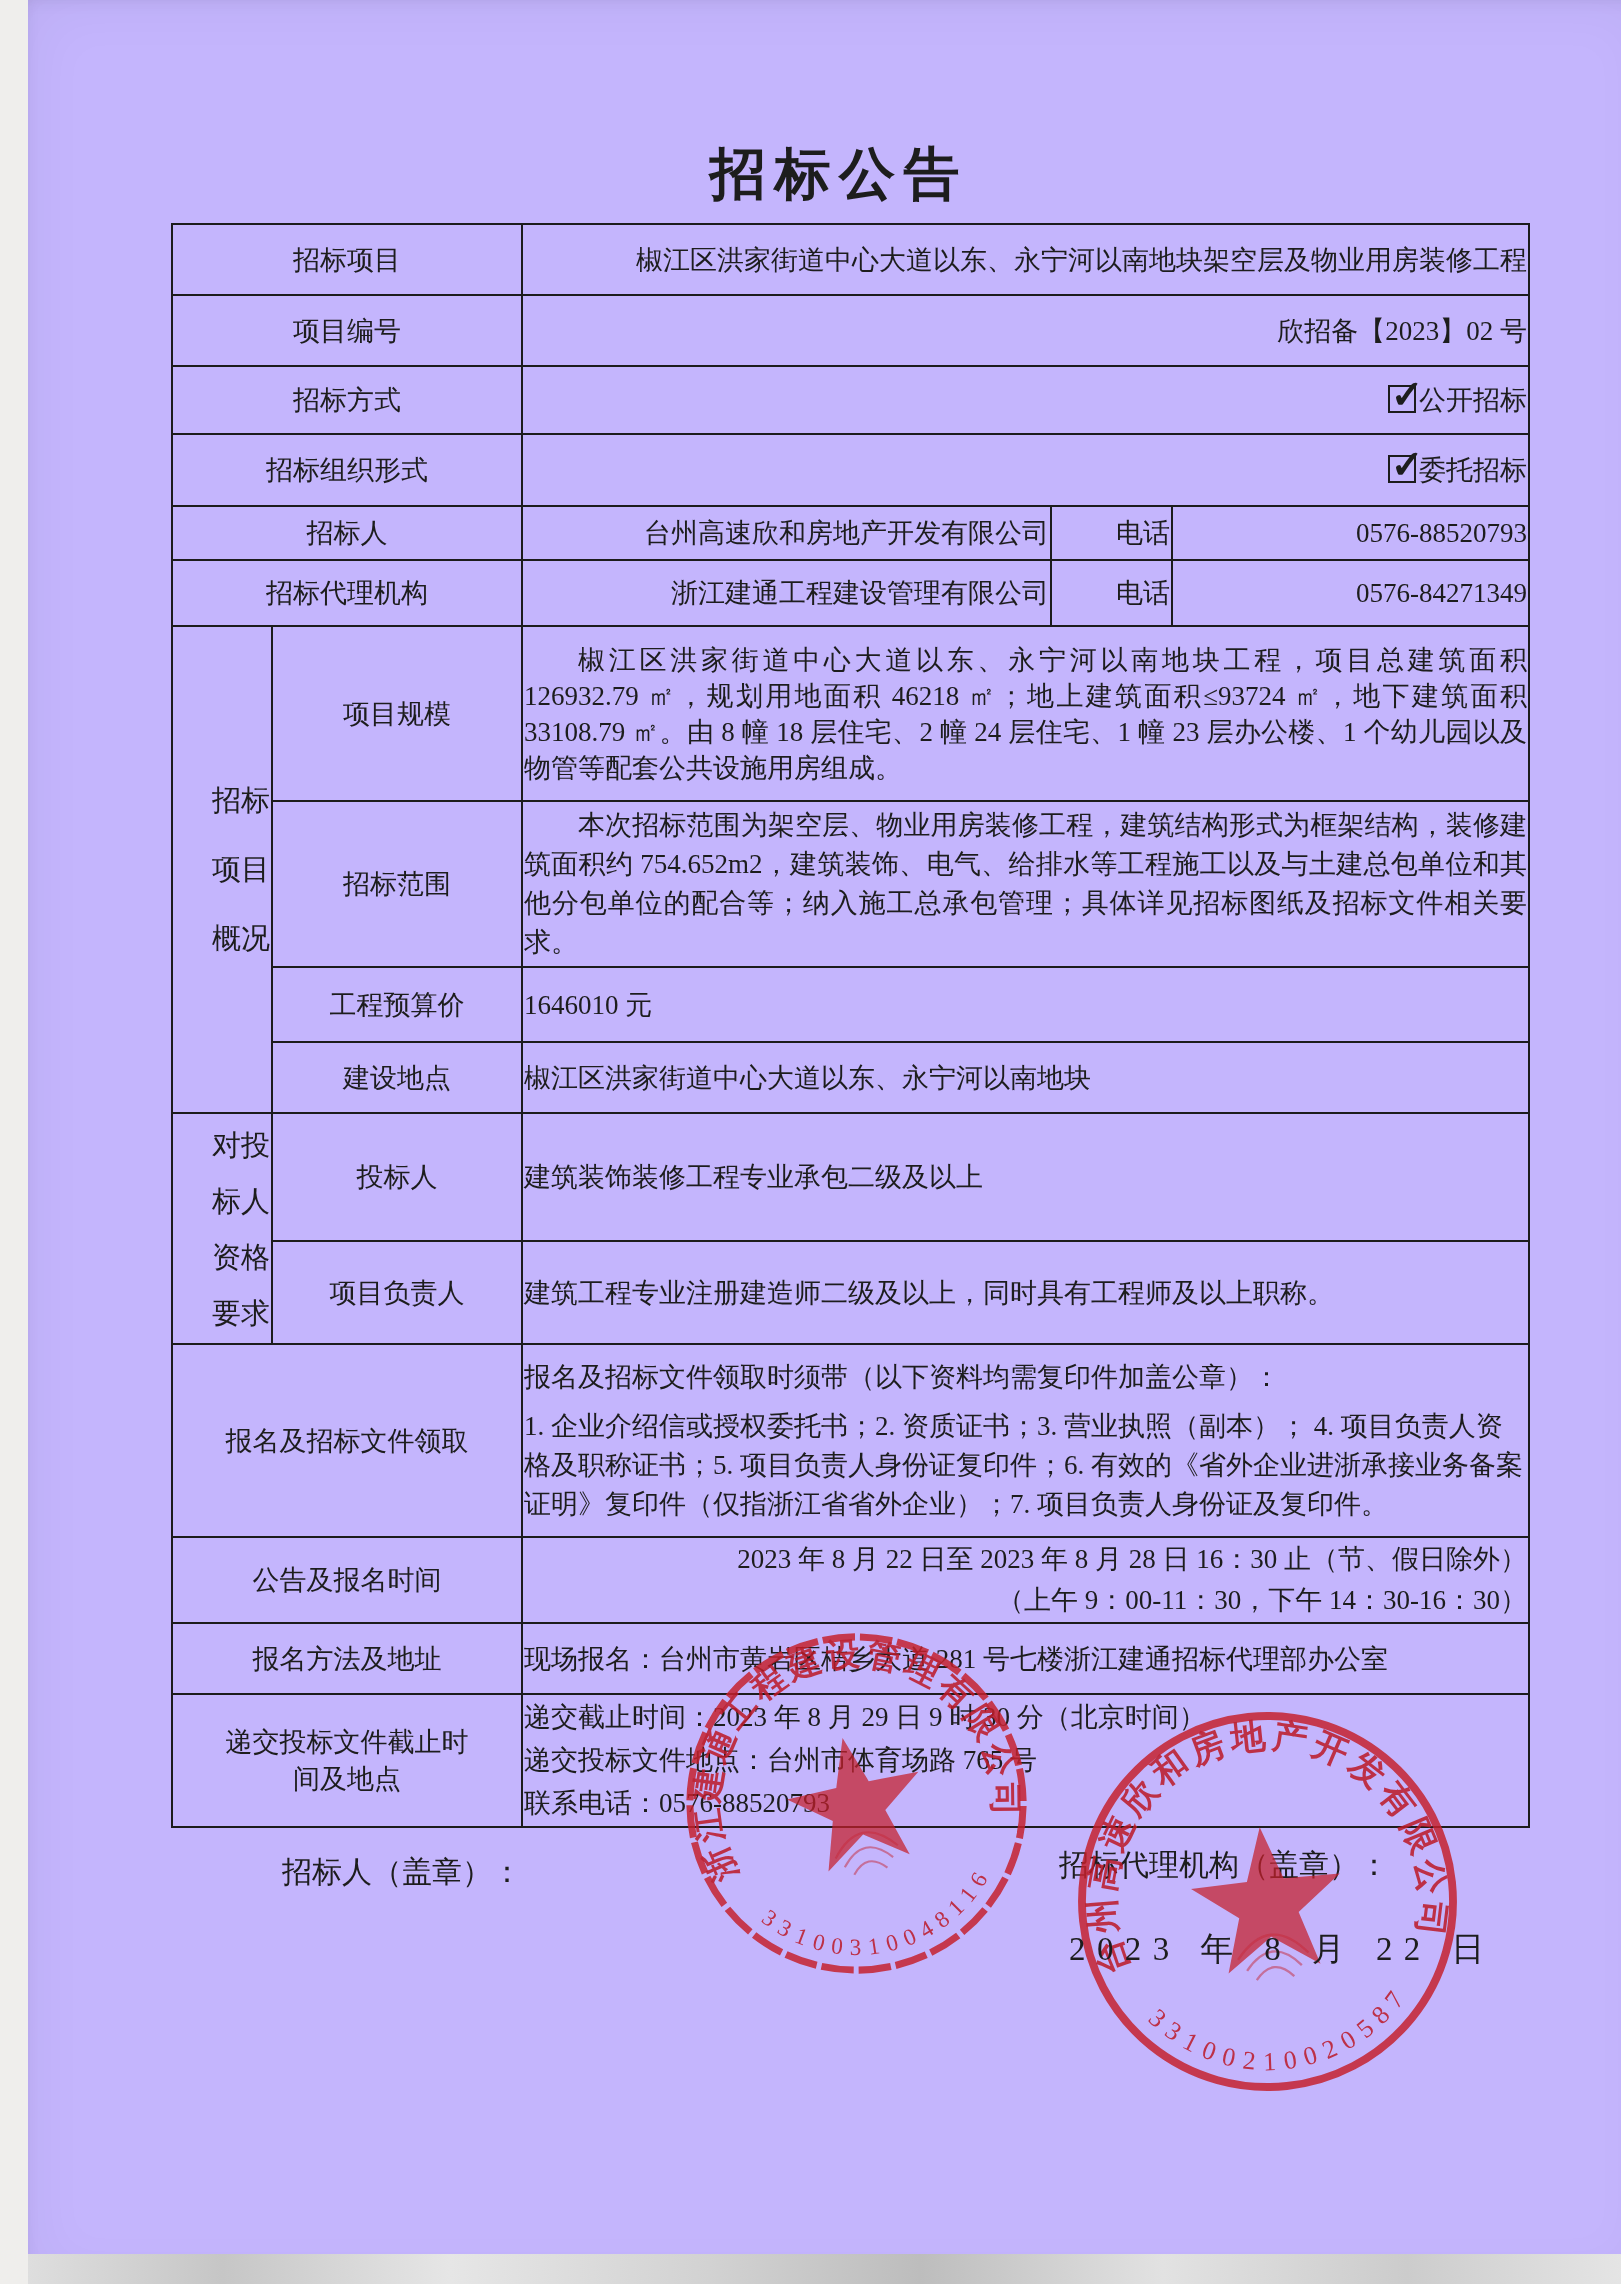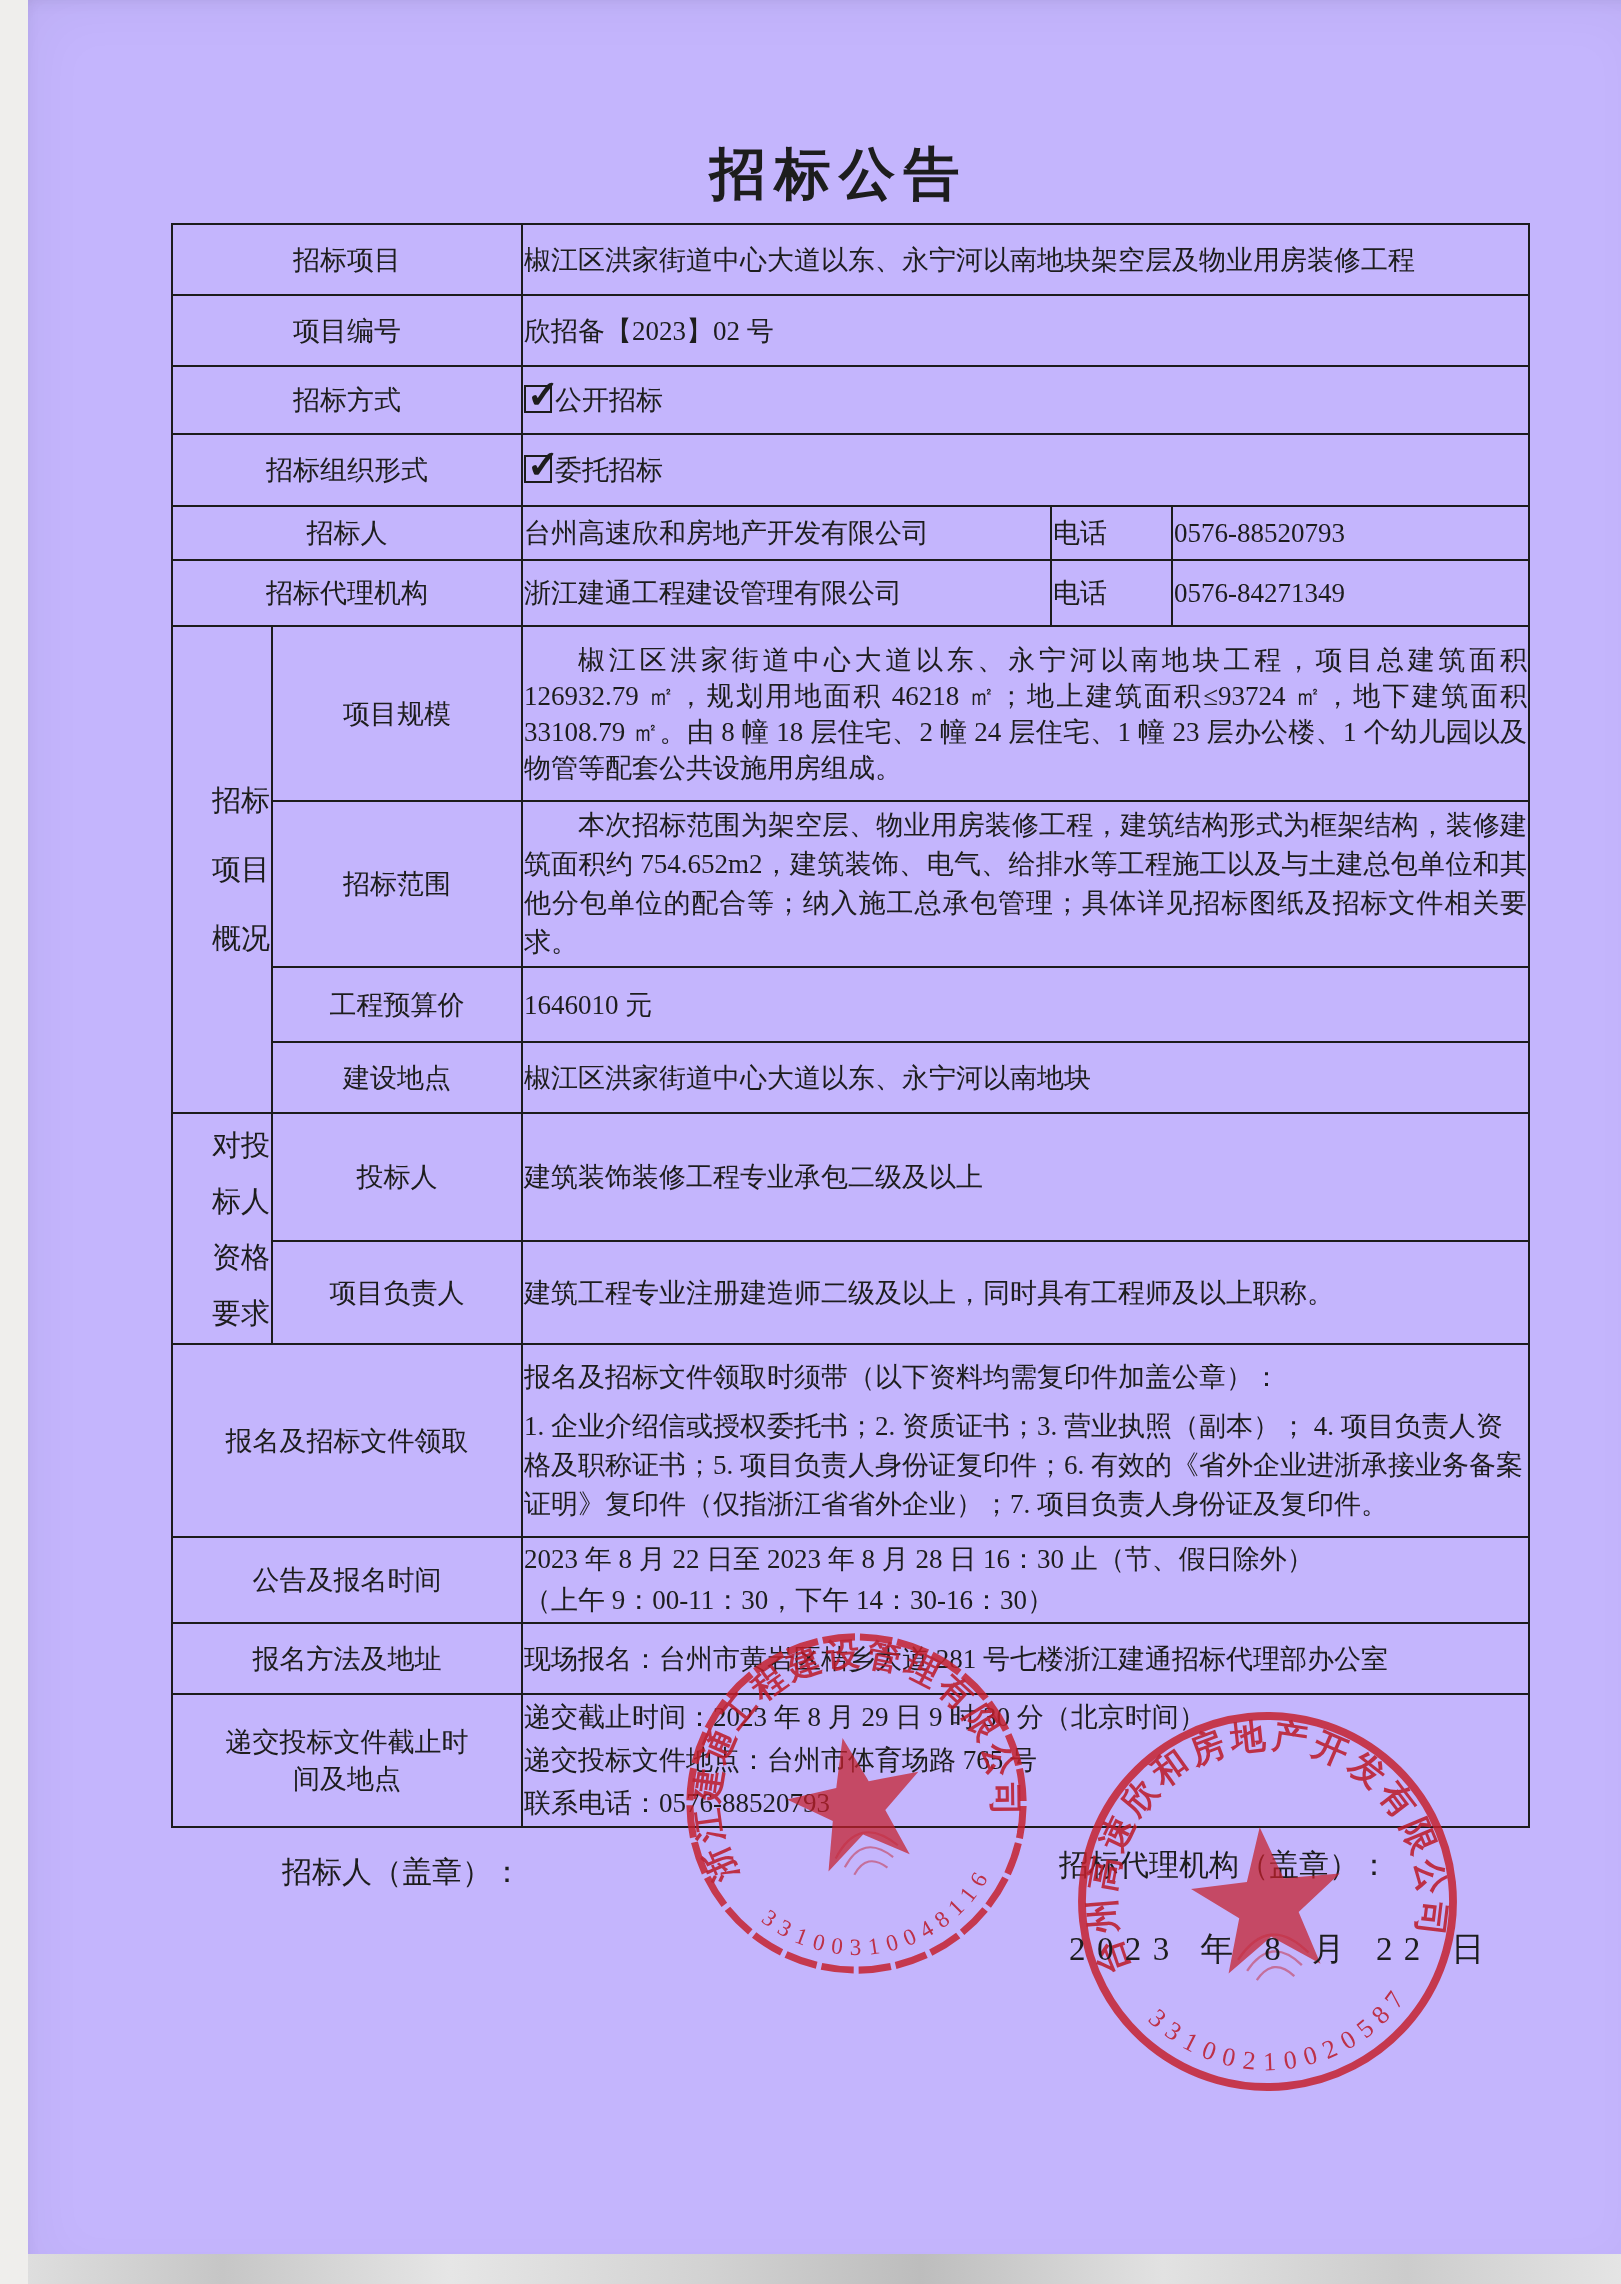--- a/index.html
+++ b/index.html
@@ -12,21 +12,21 @@
   .title {
     position:absolute; top:137px; left:0; width:100%; margin:0; text-align:center;
     font-size:56px; font-weight:900; letter-spacing:8.6px;
     font-family:"Liberation Sans","DejaVu Sans",sans-serif;
   }
   table.doc { position:absolute; left:143px; top:223px; width:1358px; border-collapse:collapse; table-layout:fixed; }
   table.doc td { border:2.1px solid #1c1c1c; font-size:27px; vertical-align:middle; padding:1px; }
   .lbl { text-align:center; font-size:29px; }
   .lbl .wrap { width:263px; margin:0 auto; line-height:37px; }
   .val  { padding:4.3px 15.7px; }
-  .val-c{ text-align:left; }
+  .val-c{ text-align:right; }
   .par  { text-indent:54px; text-align:justify; }
   .lh50 { line-height:36px; }
   .lh55 { line-height:39px; }
   .lh54 { line-height:39px; }
   .grp .gl { text-align:right; font-size:29px; line-height:69px; }
   .grp-q .gl { line-height:56px; }
   .cline { line-height:41px; }
   .dl { line-height:43px; }
   .cb { display:inline-block; width:24px; height:24px; border:2.1px solid #1c1c1c; position:relative; vertical-align:-3.6px; margin-right:2.9px; }
   .cb i { position:absolute; left:0.7px; top:-11.4px; font-style:normal; font-size:39px; font-weight:bold; line-height:39px; }

